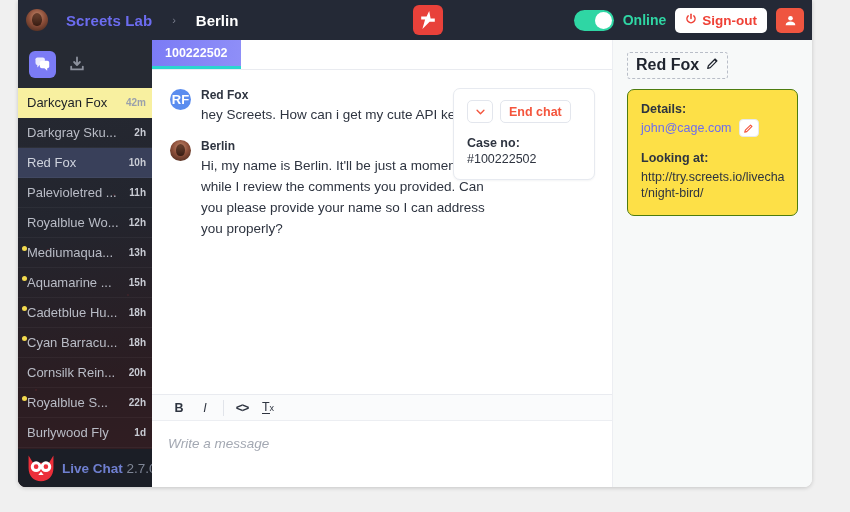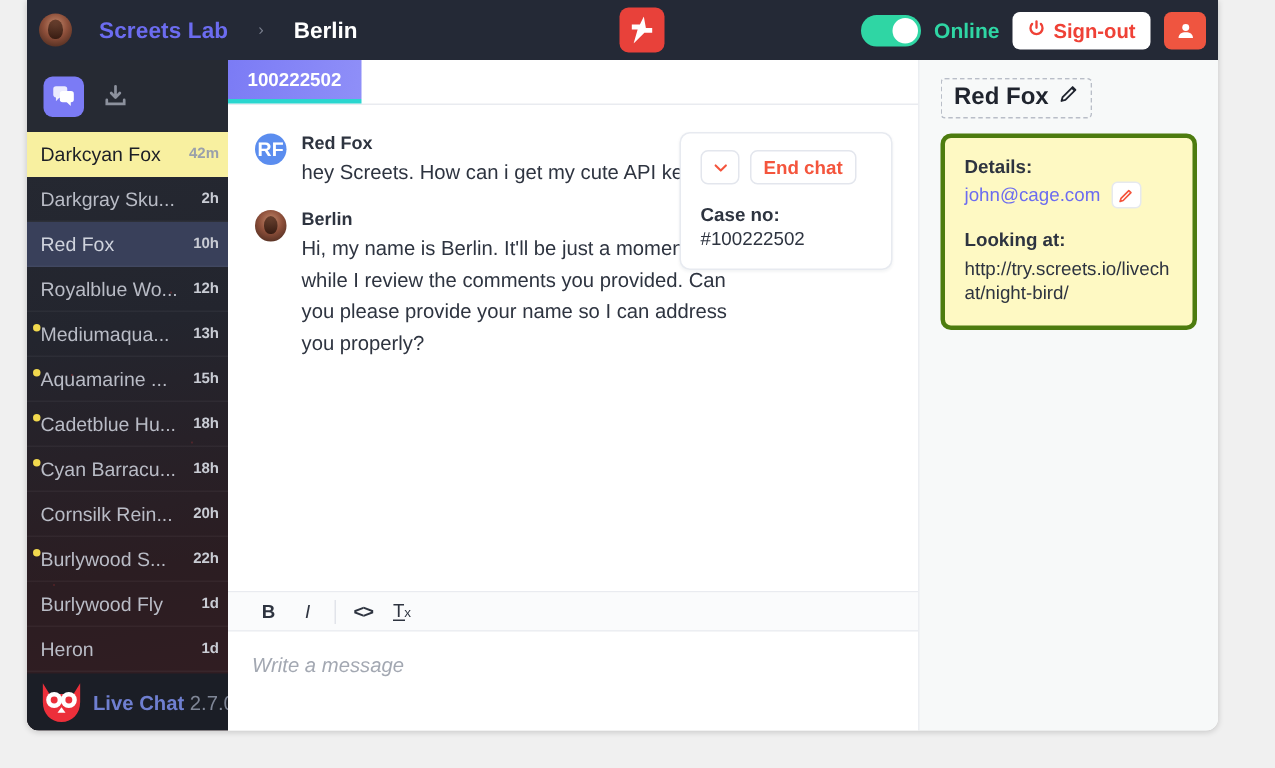--- a/index.html
+++ b/index.html
@@ -228,22 +228,22 @@
     border-left: 1px solid #eceef2;
     padding: 12px 14px 0 14px;
   }
   #visitor-name-box {
     display: inline-flex; align-items: center; gap: 7px;
     border: 1px dashed #b9bec8; border-radius: 3px;
     padding: 3px 8px 4px 8px;
   }
   #visitor-name { font-size: 16px; font-weight: bold; color: #1f242e; }
   #details-card {
-    margin-top: 10px; background: #fef9c3;
-    border: 3px solid #4d7c0f; border-radius: 7px;
+    margin-top: 10px; background: #fde047;
+    border: 1px solid #4d7c0f; border-radius: 7px;
     padding: 12px 12px 14px 13px;
   }
   .dcard-label { font-size: 12.5px; font-weight: bold; color: #2e3440; }
   #email-row { display: flex; align-items: center; gap: 7px; margin-top: 3px; }
   #email-value { font-size: 12.5px; color: #6c6cf0; cursor: pointer; }
   #email-edit-btn {
     width: 20px; height: 18px; border: 1px solid #e6e9ee; border-radius: 4px;
     display: flex; align-items: center; justify-content: center; cursor: pointer; background:#fff;
   }
   #looking-label { margin-top: 14px; }
@@ -321,20 +321,24 @@
           </div>
           <div class="chat-item">
             <span class="nm">Darkgray Sku...</span>
             <span class="tm">2h</span>
           </div>
           <div class="chat-item selected">
             <span class="nm">Red Fox</span>
             <span class="tm">10h</span>
           </div>
           <div class="chat-item">
+            <span class="nm">Palevioletred ...</span>
+            <span class="tm">11h</span>
+          </div>
+          <div class="chat-item">
             <span class="nm">Royalblue Wo...</span>
             <span class="tm">12h</span>
           </div>
           <div class="chat-item">
             <span class="dot"></span>
             <span class="nm">Mediumaqua...</span>
             <span class="tm">13h</span>
           </div>
           <div class="chat-item">
             <span class="dot"></span>
@@ -350,21 +354,21 @@
             <span class="dot"></span>
             <span class="nm">Cyan Barracu...</span>
             <span class="tm">18h</span>
           </div>
           <div class="chat-item">
             <span class="nm">Cornsilk Rein...</span>
             <span class="tm">20h</span>
           </div>
           <div class="chat-item">
             <span class="dot"></span>
-            <span class="nm">Burlywood S...</span>
+            <span class="nm">Royalblue S...</span>
             <span class="tm">22h</span>
           </div>
           <div class="chat-item">
             <span class="nm">Burlywood Fly</span>
             <span class="tm">1d</span>
           </div>
           <div class="chat-item">
             <span class="nm">Heron</span>
             <span class="tm">1d</span>
           </div>

